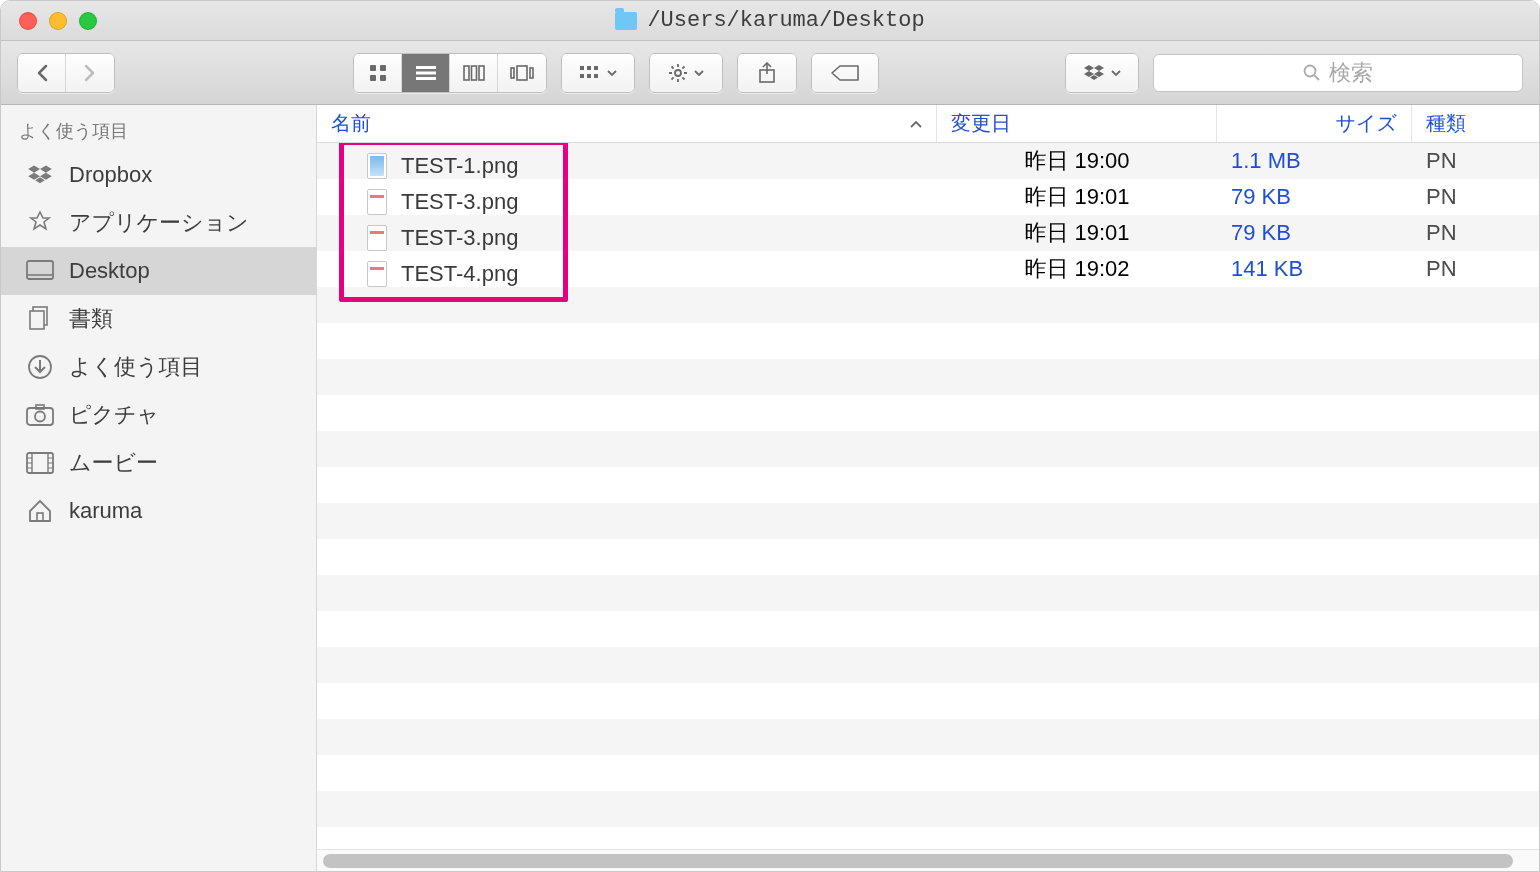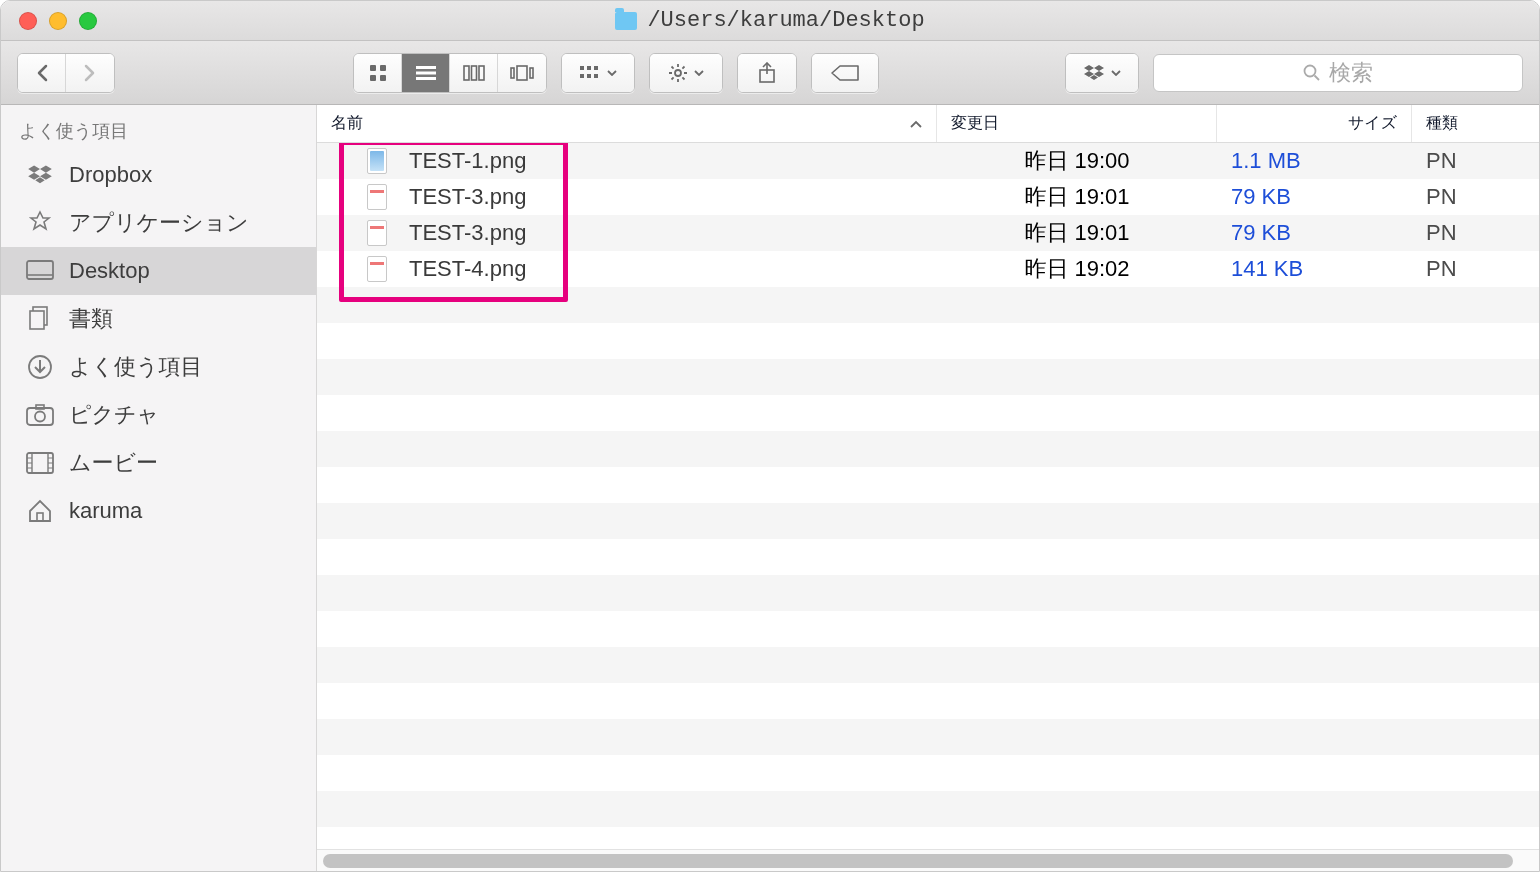--- a/index.html
+++ b/index.html
@@ -138,39 +138,39 @@
       display: flex;
       flex-direction: column;
       position: relative;
     }
     .col-headers {
       height: 38px;
       background: #fff;
       border-bottom: 1px solid #dcdcdc;
       display: flex;
       align-items: center;
-      font-size: 16px;
-      color: #0f172a;
+      font-size: 20px;
+      color: #1d4ed8;
     }
     .col { display:flex; align-items:center; padding: 0 14px; border-right: 1px solid #e6e6e6; height: 100%;}
     .col.name { flex: 0 0 620px; justify-content: space-between;}
     .col.date { flex: 0 0 280px; }
     .col.size { flex: 0 0 195px; justify-content:flex-end; }
     .col.kind { flex: 1; border-right:none;}
     .filelist { flex:1; overflow:auto; position:relative; }
     .row {
       height: 36px;
       display: flex;
       align-items: center;
       font-size: 22px;
     }
     .row:nth-child(even) { background: #f5f5f5; }
     .row.striped-only { height: 36px; }
     .cell { padding: 0 14px; display:flex; align-items:center; height:100%; }
-    .cell.name { flex: 0 0 620px; padding-left: 50px; gap: 22px;}
+    .cell.name { flex: 0 0 620px; padding-left: 50px; gap: 14px; align-items: flex-end;}
     .cell.date { flex: 0 0 280px; color:#000000;justify-content:center;}
     .cell.size { flex: 0 0 195px; justify-content:flex-start; color:#1d4ed8;}
     .cell.kind { flex: 1; color:#4b4b4b;}
     .file-ico {
       width: 20px; height: 26px;
       background: #fff;
       border: 1px solid #c8c8c8;
       border-radius: 2px;
       position: relative;
       display:flex; align-items:center; justify-content:center;

